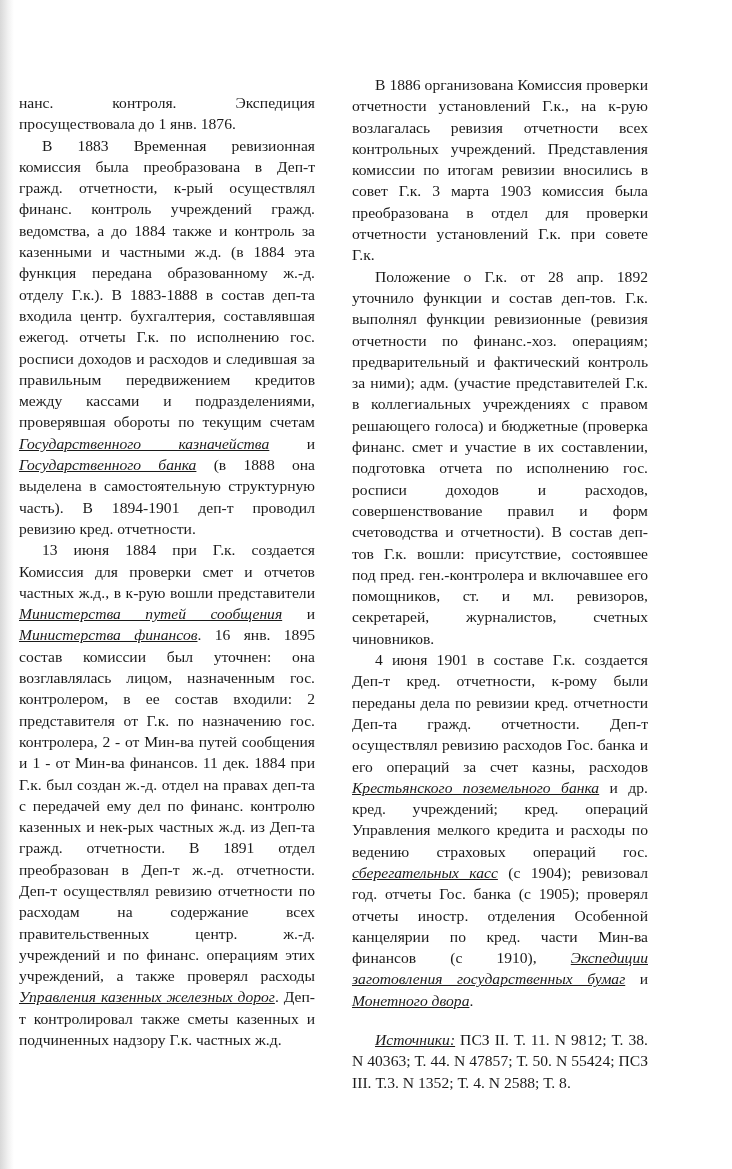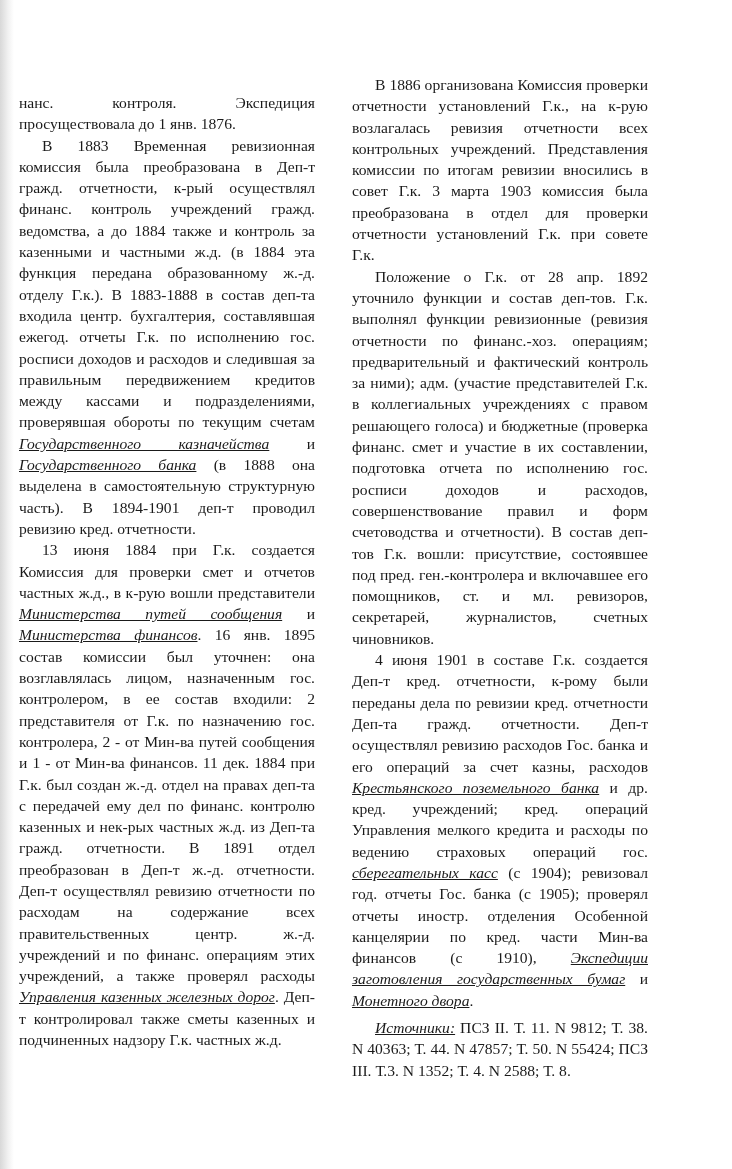--- a/index.html
+++ b/index.html
@@ -20,21 +20,21 @@
     width: 296px;
     font-size: 15.6px;
     line-height: 21.3px;
     text-align: justify;
     hyphens: manual;
   }
   .col-left { left: 19px; top: 72px; margin-top: 20px; }
   .col-right { left: 352px; top: 74px; }
   .col p { margin: 0; text-indent: 23px; }
   .col p.cont { text-indent: 0; }
-  .col p.gap { margin-top: 6px; }
+  .col p.gap { margin-top: 18px; }
   .col i { font-style: italic; text-decoration: underline; }
   .page-number {
     position: absolute; left: 0; width: 684px; top: 1190px;
     text-align: center; font-style: italic; font-size: 17px;
   }
 </style>
 </head>
 <body>
 
 <div class="edge-shade"></div>

